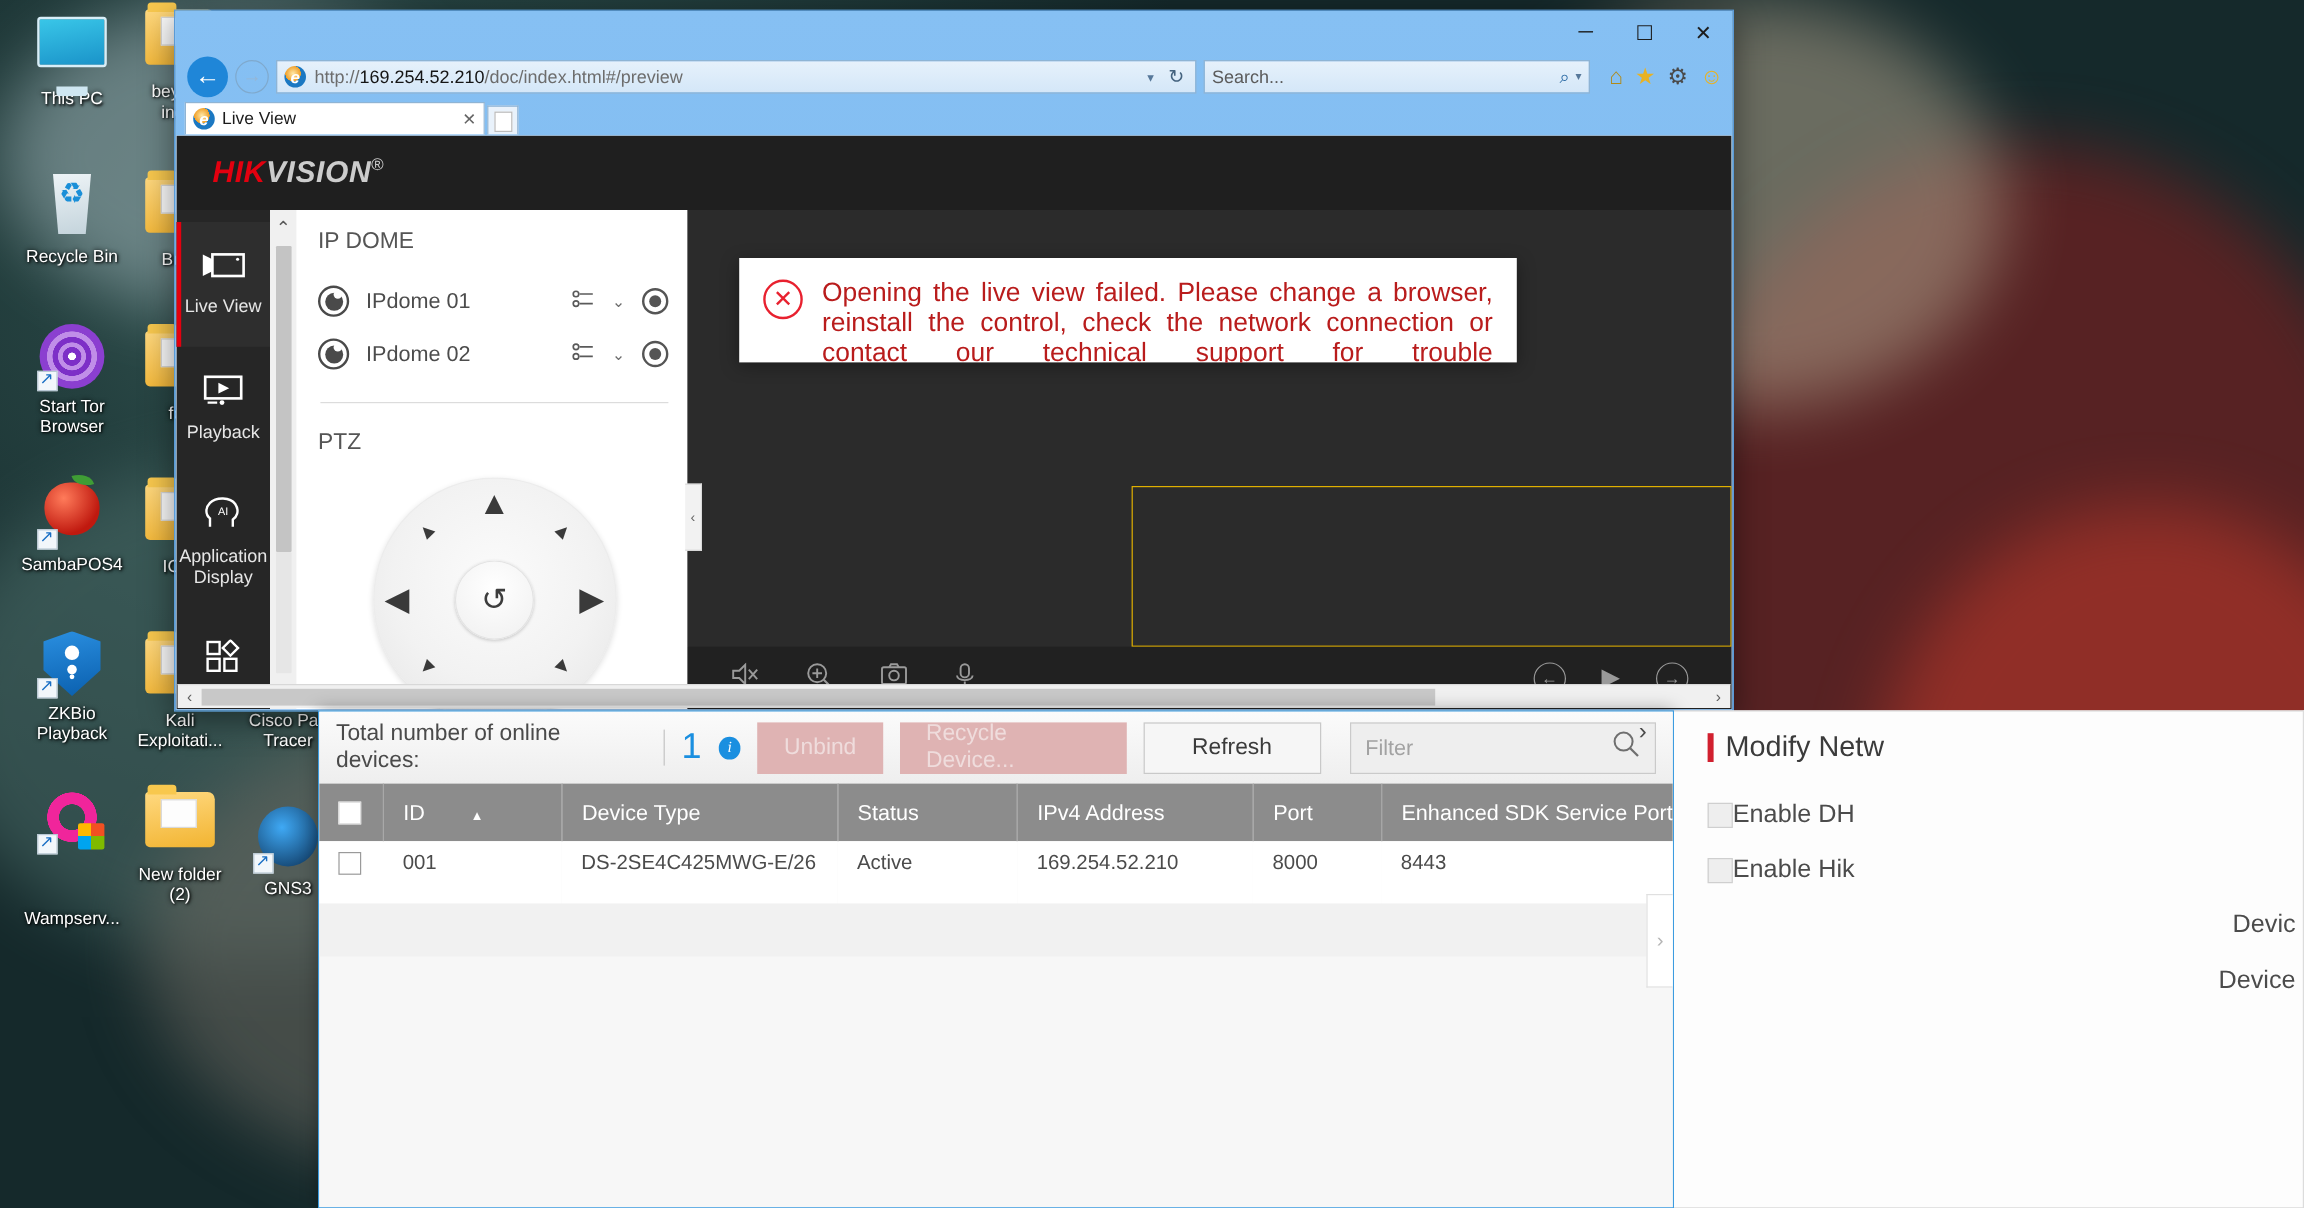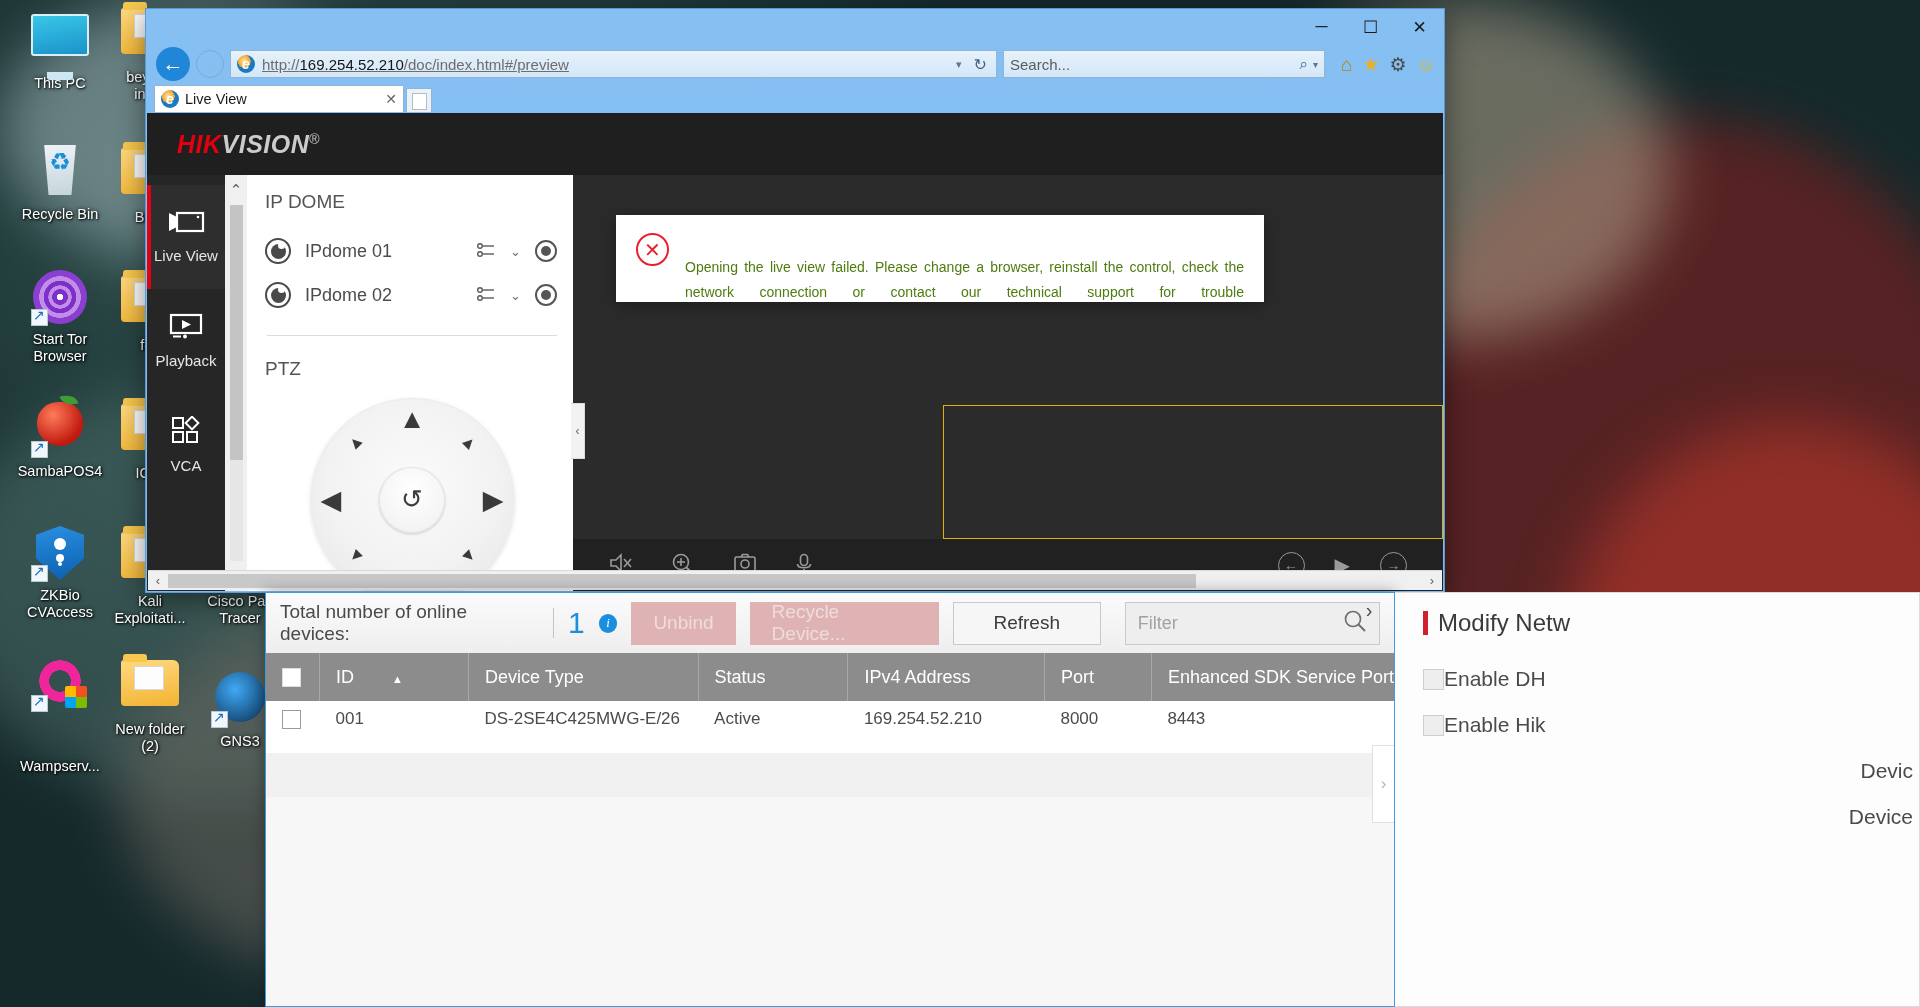--- a/index.html
+++ b/index.html
@@ -169,21 +169,21 @@
     width: 18px; height: 18px; flex: 0 0 auto;
     border-radius: 50%;
     background: radial-gradient(circle at 40% 35%, #ffe9a8 0%, #f0a02a 40%, #1b78c2 41%, #1b78c2 100%);
     position: relative;
   }
   .ie-logo::after {
     content: 'e'; position: absolute; inset: 0; color: #fff; font-size: 14px;
     font-style: italic; font-weight: bold; text-align: center; line-height: 18px;
   }
   .addr-url {
-    flex: 1 1 auto; font-size: 15px; color: #6d6d6d; white-space: nowrap; overflow: hidden; text-decoration: underline;
+    flex: 1 1 auto; font-size: 15px; color: #6d6d6d; white-space: nowrap; overflow: hidden;
   }
   .addr-url b { color: #151515; font-weight: normal; }
   .addr-caret { color: #57789a; font-size: 11px; padding: 0 5px; cursor: pointer; }
   .addr-refresh { color: #44637f; font-size: 16px; padding-right: 3px; cursor: pointer; }
   .search-box {
     width: 322px; height: 28px; flex: 0 0 auto;
     background: linear-gradient(180deg,#e6f1fb,#d4e7f8);
     border: 1px solid #8fb4d4;
     display: flex; align-items: center; padding: 0 6px;
   }
@@ -357,22 +357,22 @@
     background: #fff; box-shadow: 0 3px 14px rgba(0,0,0,.35);
     padding: 16px 20px 0 20px; display: flex; gap: 16px; overflow: hidden;
     z-index: 40;
   }
   .err-ico {
     width: 33px; height: 33px; border-radius: 50%; border: 2.5px solid #e8212f;
     color: #e8212f; font-size: 20px; display: flex; align-items: center; justify-content: center;
     flex: 0 0 auto; margin-top: 2px;
   }
   .err-txt {
-    font-size: 14px; color: #4d7c0f; line-height: 25px; text-align: justify;
-    text-align-last: justify; flex: 1 1 auto; margin-top: 24px;
+    font-size: 22px; color: #b91c1c; line-height: 25px; text-align: justify;
+    text-align-last: justify; flex: 1 1 auto;
   }
 
   
   #sadp {
     position: absolute; left: 265px; top: 592px; width: 1130px; height: 415px;
     background: #f4f4f4; border: 1px solid #3c9ce0;
     box-shadow: 0 0 14px rgba(0,0,0,.35);
     overflow: hidden;
   }
   #sadp-toolbar {
@@ -524,21 +524,21 @@
         </div>
       </div>
       <span class="lbl" style="white-space: pre-line;">ICDI</span>
     </div>
     <div class="dicon" style="left: 8px; top: 524px;">
       <div class="glyph">
         <div class="ic-shield"></div>
         <span class="ic-shortcut"></span>
       </div>
       <span class="lbl" style="white-space: pre-line;">ZKBio
-CVAccess</span>
+Playback</span>
     </div>
     <div class="dicon" style="left: 98px; top: 524px;">
       <div class="glyph">
         <div class="ic-folder">
           <div class="pg"></div>
         </div>
       </div>
       <span class="lbl" style="white-space: pre-line;">Kali
 Exploitati...</span>
     </div>
@@ -648,20 +648,30 @@
             <svg width="34" height="26" viewBox="0 0 34 26">
                 <rect x="2" y="2" width="30" height="18" fill="none" stroke="#fff" stroke-width="2.2"></rect>
                 <path d="M13 7 L22 11.5 L13 16 Z" fill="#fff"></path>
                 <line x1="4" y1="23.5" x2="12" y2="23.5" stroke="#fff" stroke-width="2"></line>
                 <circle cx="16" cy="23.5" r="2" fill="#fff"></circle>
               </svg>
           </span>
           <span>Playback</span>
         </div>
 
+        <div class="nav-item" style="height:118px">
+          <span class="nav-ico">
+            <svg width="34" height="28" viewBox="0 0 34 28">
+                <path d="M6 26 L6 19 C2 16 2 10 6 6 C11 1 23 1 27 7 C31 13 28 18 25 20 L25 26" fill="none" stroke="#fff" stroke-width="2"></path>
+                <text x="17" y="16" font-size="9" fill="#fff" text-anchor="middle" font-family="Liberation Sans">AI</text>
+              </svg>
+          </span>
+          <span style="white-space:pre-line">Application
+Display</span>
+        </div>
 
         <div class="nav-item">
           <span class="nav-ico">
             <svg width="30" height="28" viewBox="0 0 30 28">
                 <rect x="2" y="2" width="10" height="10" fill="none" stroke="#fff" stroke-width="2"></rect>
                 <rect x="2" y="16" width="10" height="10" fill="none" stroke="#fff" stroke-width="2"></rect>
                 <rect x="16" y="16" width="10" height="10" fill="none" stroke="#fff" stroke-width="2"></rect>
                 <rect x="16.5" y="2.5" width="9" height="9" fill="none" stroke="#fff" stroke-width="2" transform="rotate(45 21 7)"></rect>
               </svg>
           </span>

